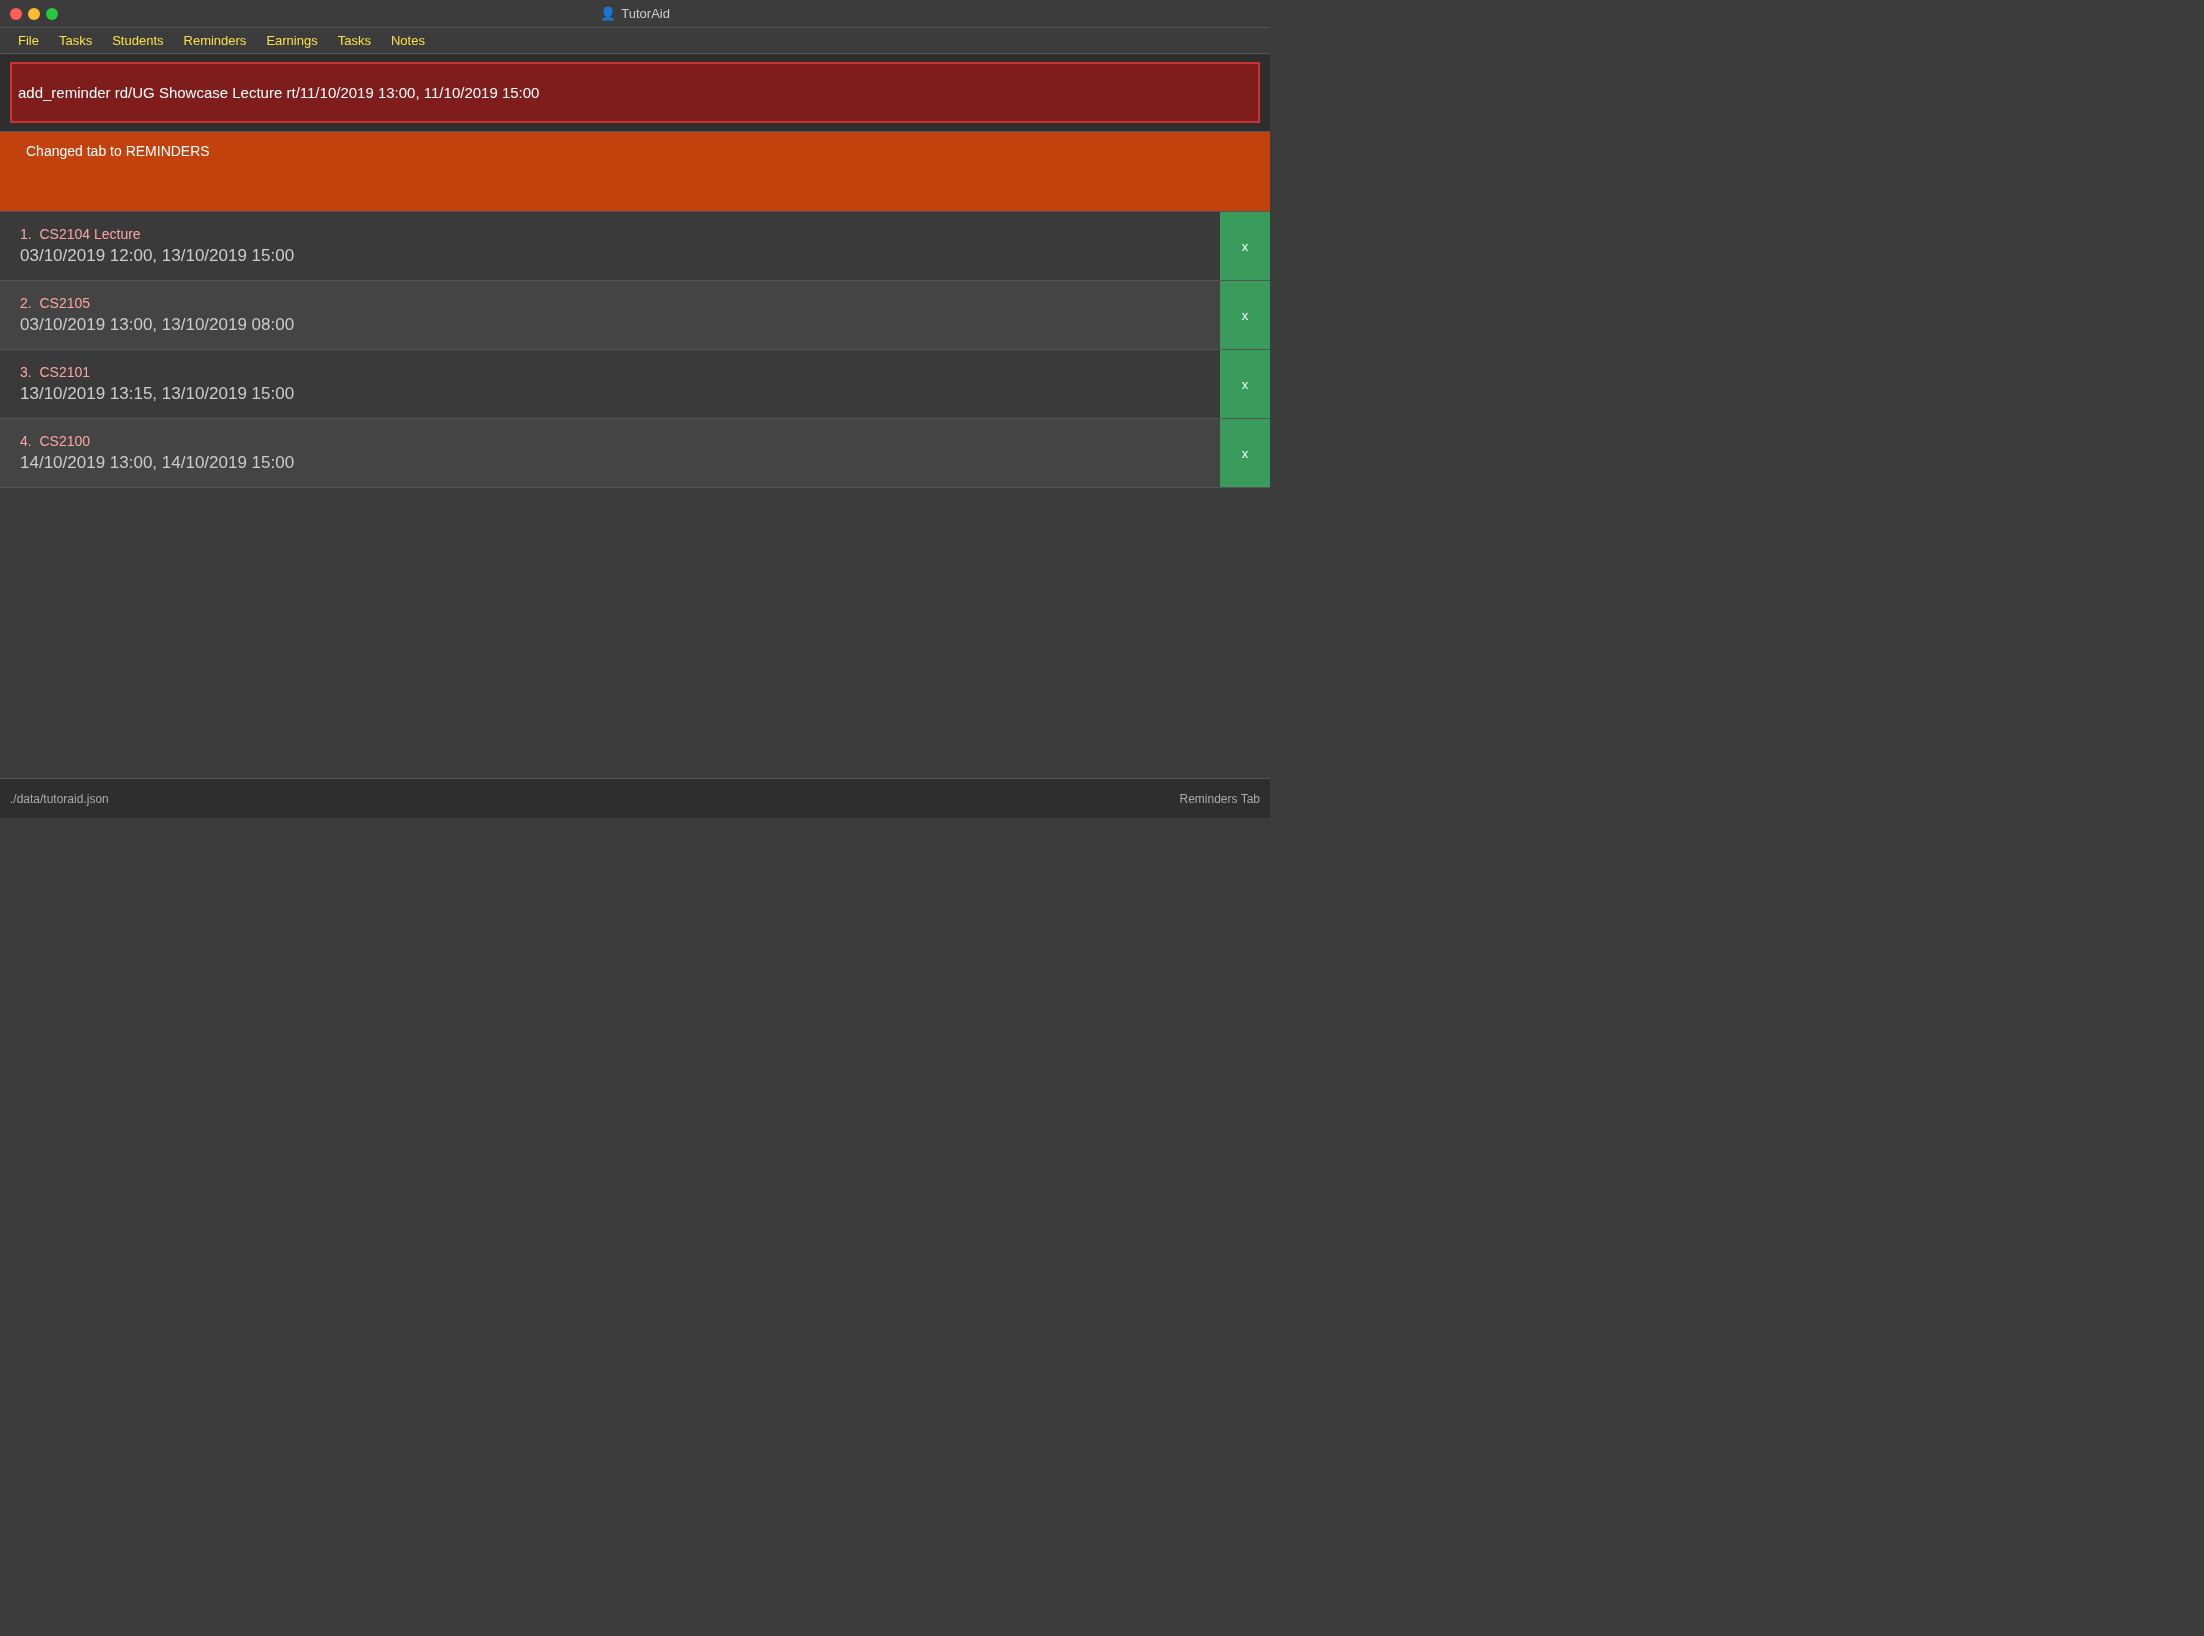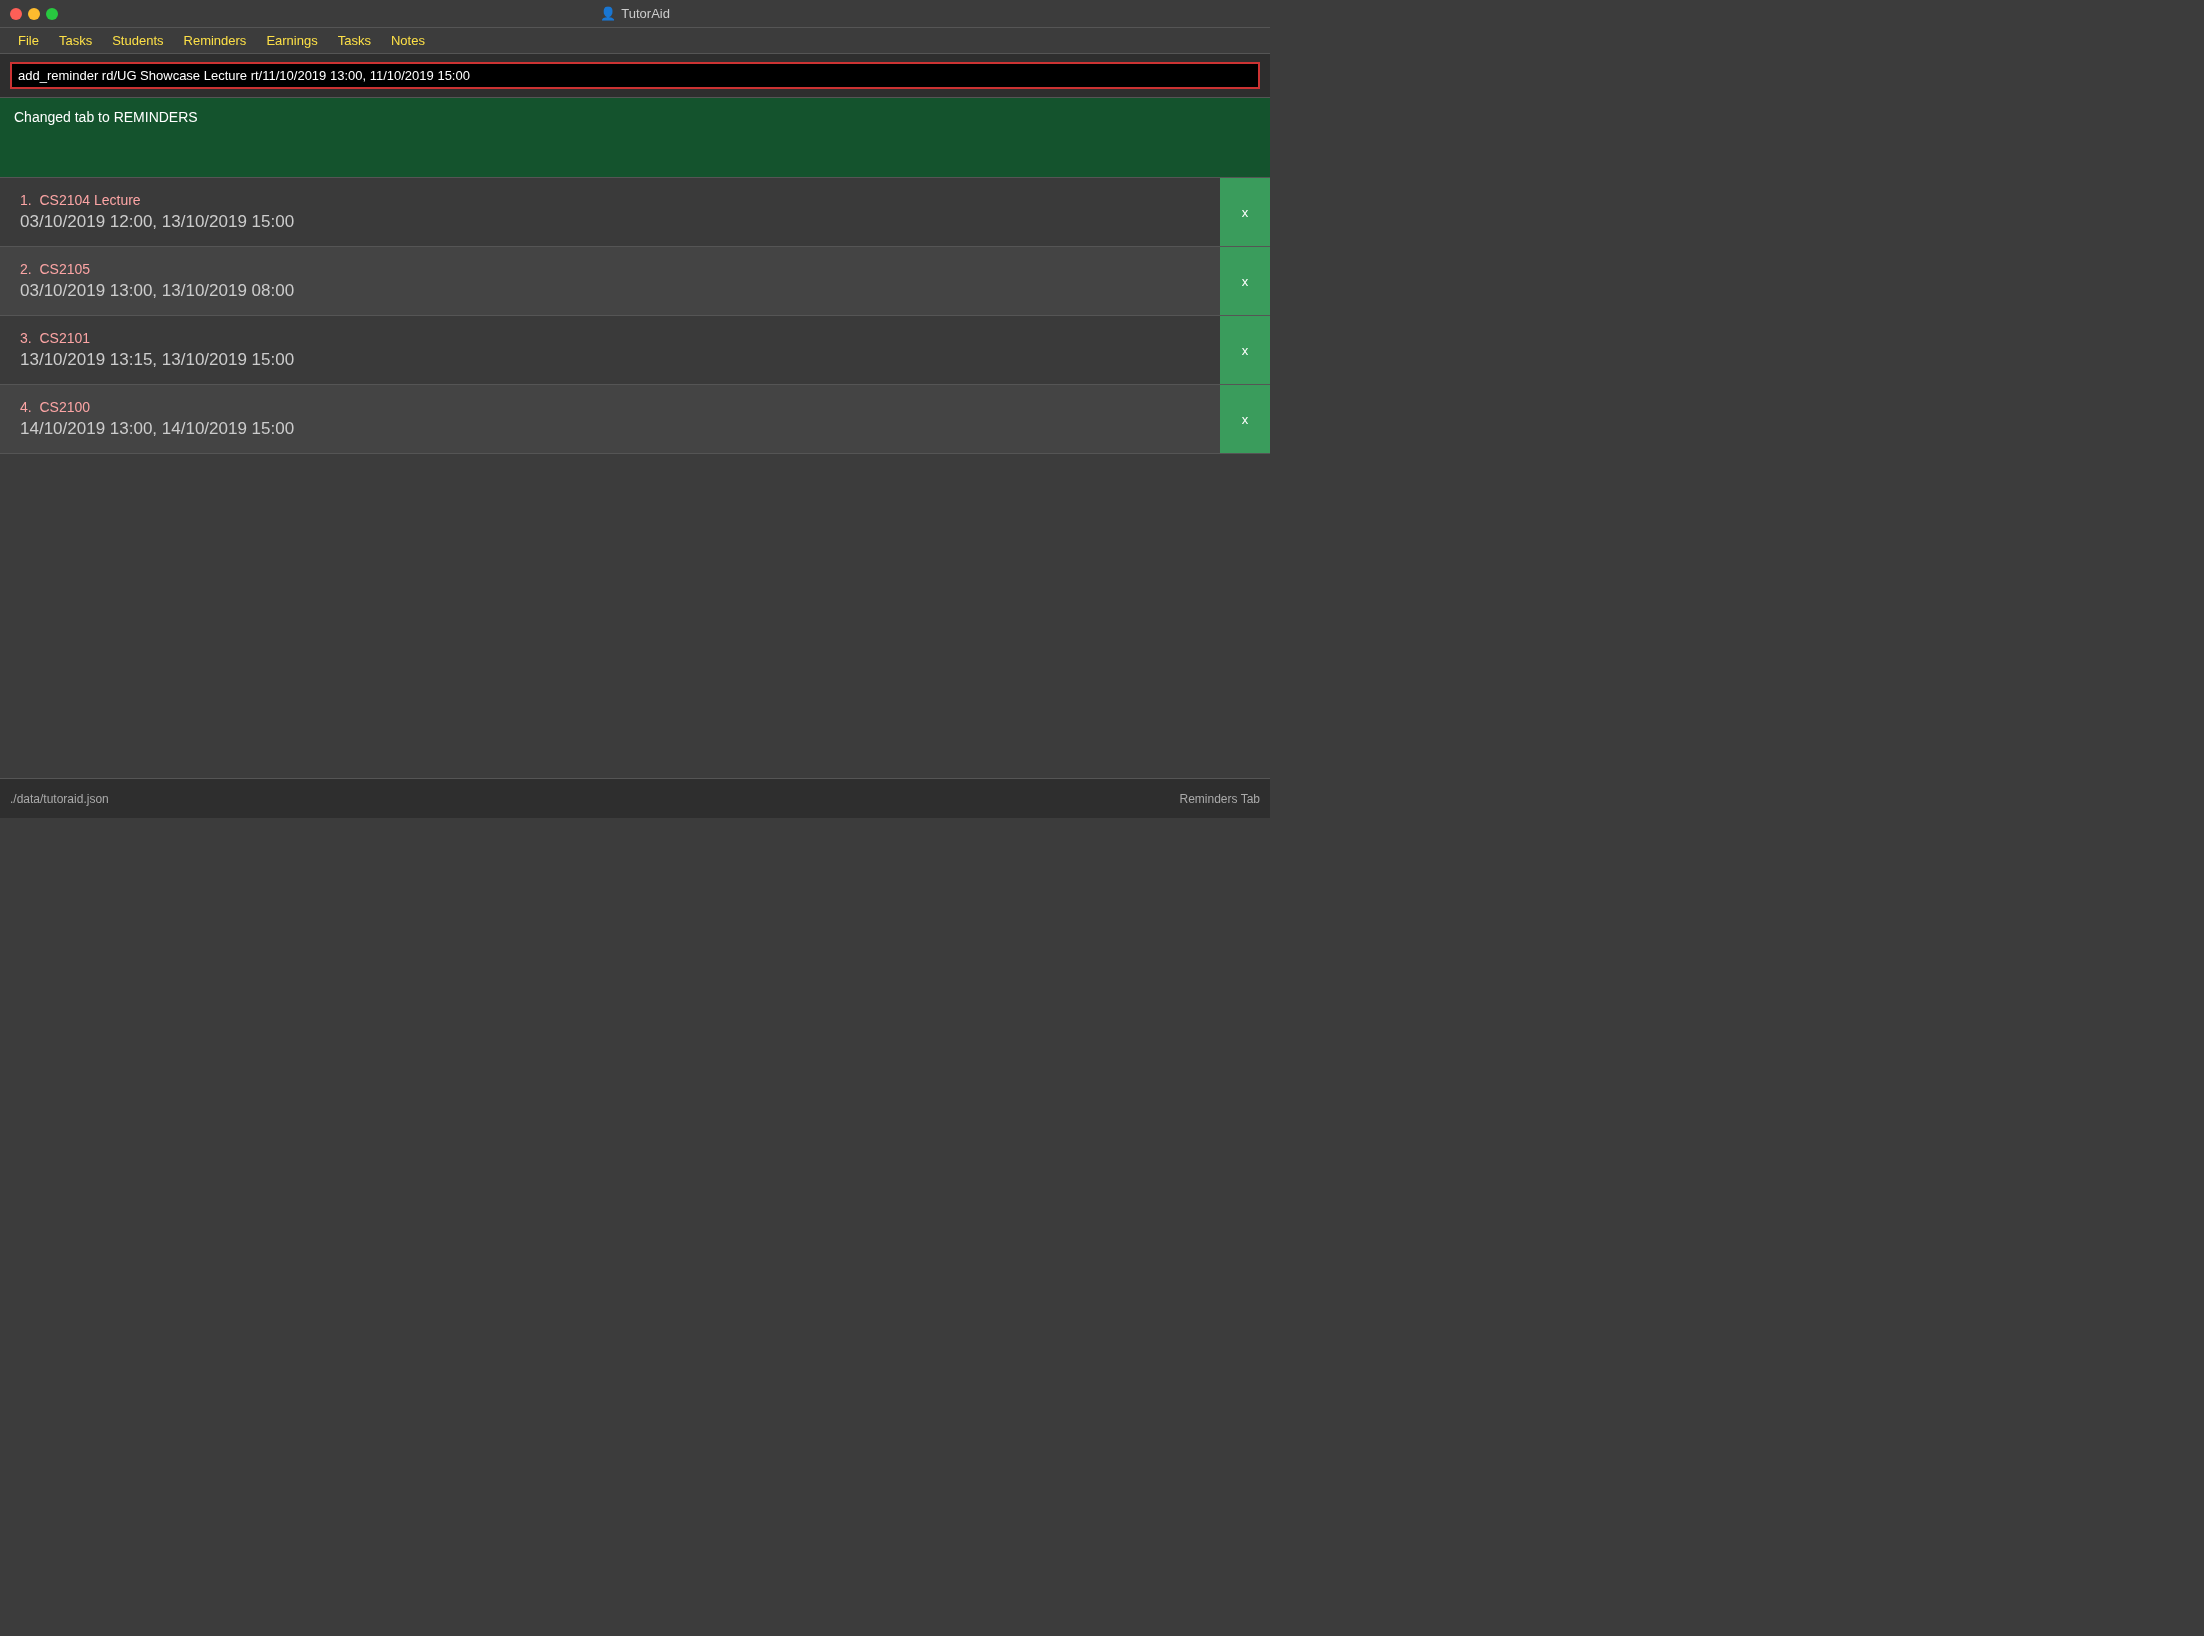--- a/index.html
+++ b/index.html
@@ -77,33 +77,33 @@
 
     
     .command-bar {
       background-color: #2e2e2e;
       padding: 8px 10px;
       border-bottom: 1px solid #555;
     }
 
     .command-input {
       width: 100%;
-      background-color: #000000;
+      background-color: #7f1d1d;
       color: #ffffff;
       border: 2px solid #cc3333;
-      font-size: 13px;
-      padding: 4px 6px;
+      font-size: 15px;
+      padding: 20px 6px;
       outline: none;
       font-family: inherit;
     }
 
     
     .output-area {
-      background-color: #14532d;
-      padding: 10px 14px;
+      background-color: #c2410c;
+      padding: 10px 26px;
       min-height: 80px;
       border-bottom: 1px solid #555;
     }
 
     .output-text {
       font-size: 14px;
       color: #ffffff;
     }
 
     

